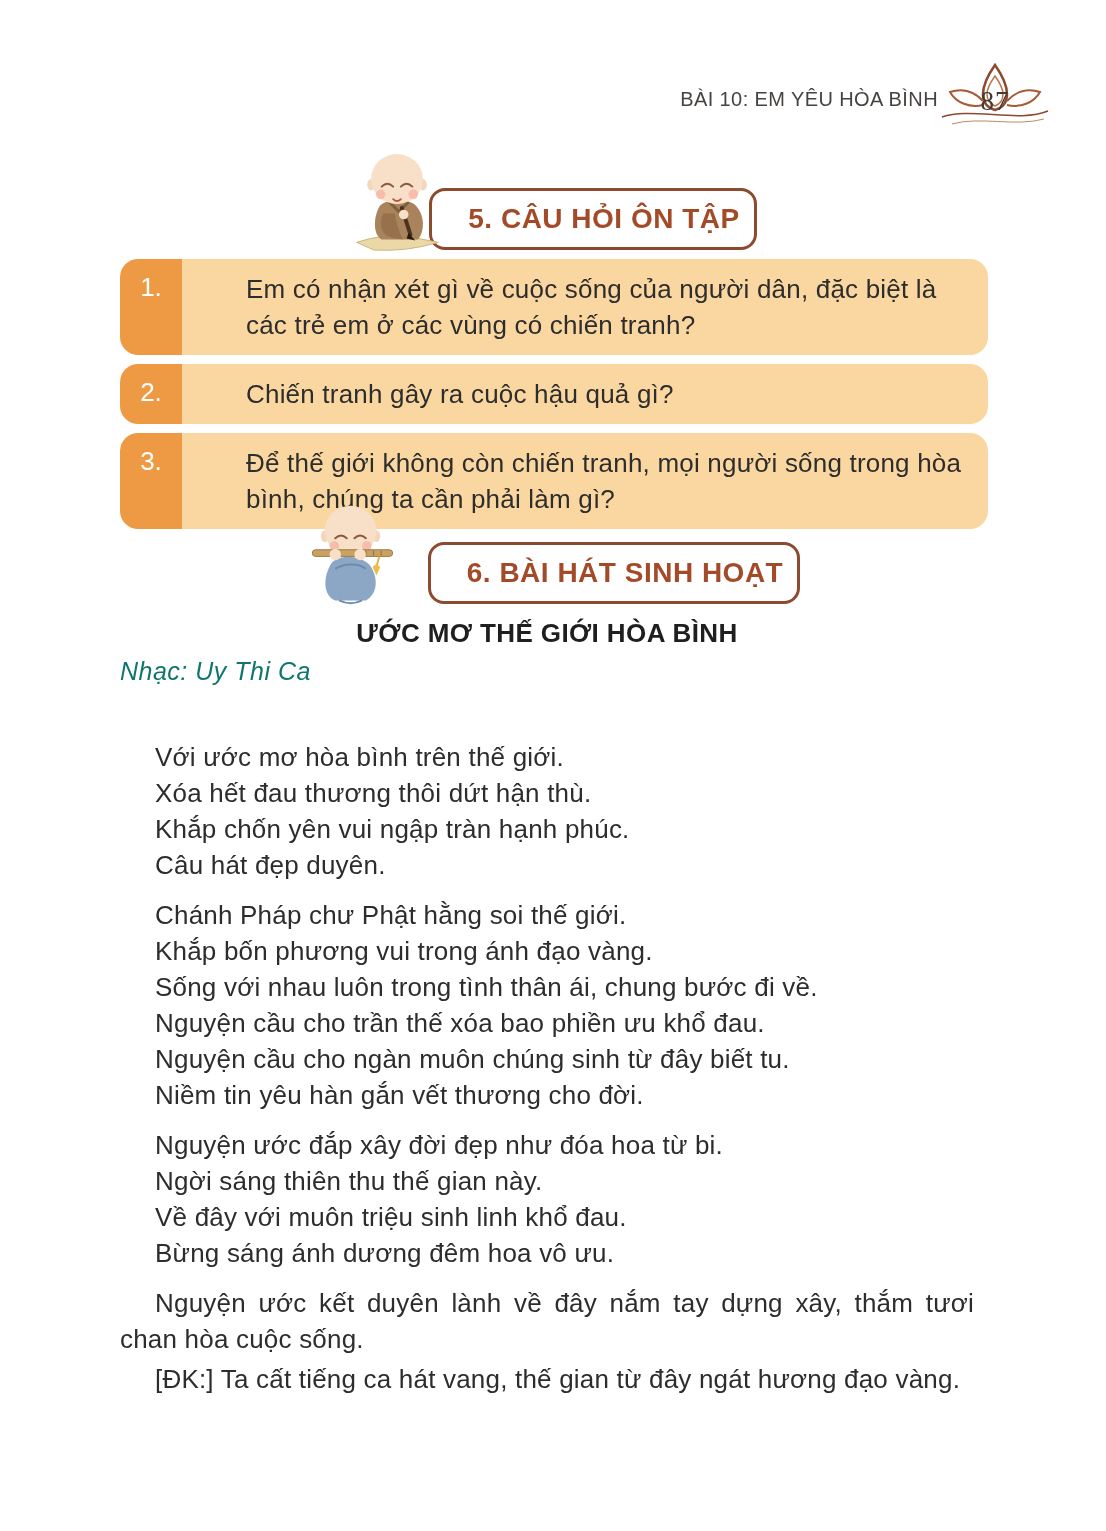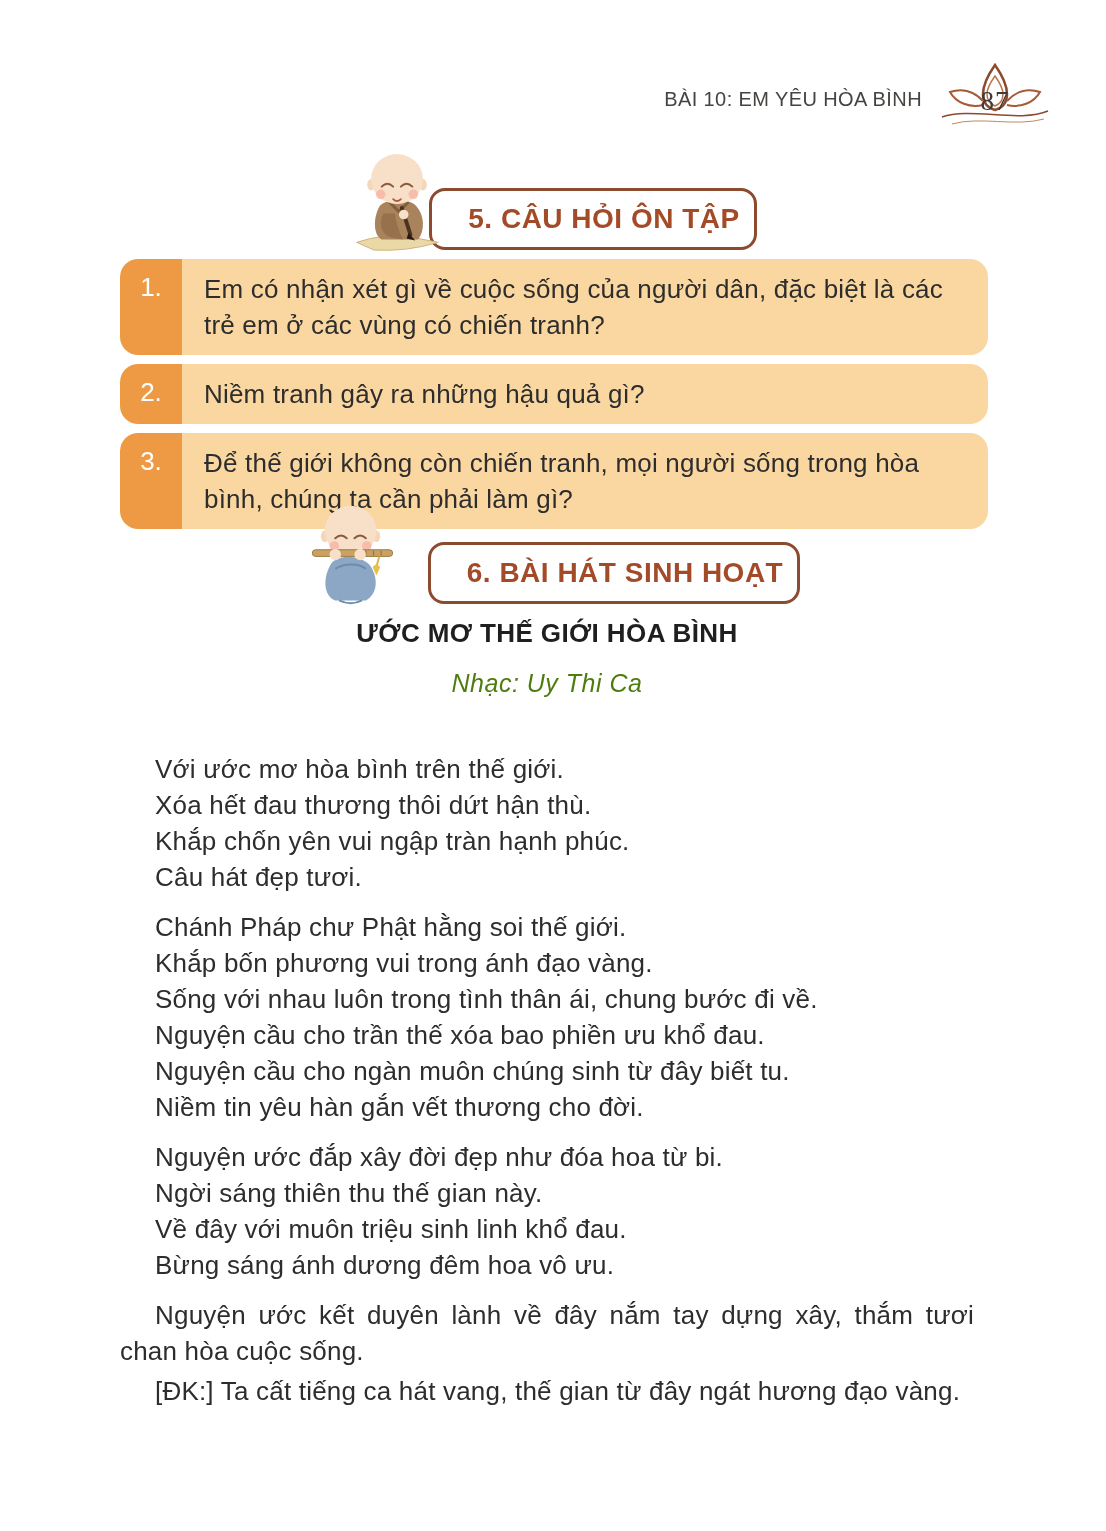--- a/index.html
+++ b/index.html
@@ -14,21 +14,21 @@
   }
 
   
   .page-header {
     position:absolute; top:60px; right:56px;
     height:72px; display:flex; align-items:center;
   }
   .header-title {
     font-size:20px; letter-spacing:0.4px;
     color:var(--header_text,#474340);
-    margin-right:18px; margin-top:6px;
+    margin-right:2px; margin-top:6px;
   }
   .lotus { position:relative; width:110px; height:72px; display:inline-block; }
   .page-num {
     position:absolute; left:50%; top:26px; transform:translateX(-50%);
     font-family:"Liberation Serif", serif;
     font-size:27px; color:#3f3a36; letter-spacing:1px;
   }
 
   
   .section-heading {
@@ -64,31 +64,32 @@
     border-radius:18px 0 0 18px;
     color:var(--number_text,#ffffff);
     font-size:26px;
     display:flex; justify-content:center; align-items:flex-start;
     padding-top:13px;
   }
   .q-text {
     padding:12px 26px 12px 22px;
     font-size:26px; line-height:36px; letter-spacing:0.2px;
     color:var(--body_text,#2d2d2d);
+    margin-left:42px;
   }
 
   
   .song { position:absolute; top:618px; left:120px; right:132px; }
   .song-title {
     text-align:center; font-weight:bold;
     font-size:26px; letter-spacing:0.4px; color:#1f1f1f;
   }
   .song-composer {
-    text-align:center; font-style:italic;
-    font-size:25px; margin-top:20px; color:#4d7c0f; letter-spacing:0.5px;
+    font-style:italic;
+    font-size:25px; margin-top:8px; color:#0f766e; letter-spacing:0.5px;
   }
   .lyrics {
     margin-top:53px;
     font-size:26px; line-height:36px; letter-spacing:0.2px;
     color:var(--body_text,#2d2d2d);
   }
   .stanza { margin-bottom:14px; }
   .lyric-line { padding-left:35px; }
   .song-par { margin-top:4px; text-indent:35px; text-align:justify; }
 </style>
@@ -137,21 +138,21 @@
     </span>
   </div>
 
   <div class="questions">
     <div class="q">
       <span class="q-num">1.</span>
       <span class="q-text">Em có nhận xét gì về cuộc sống của người dân, đặc biệt là các trẻ em ở các vùng có chiến tranh?</span>
     </div>
     <div class="q">
       <span class="q-num">2.</span>
-      <span class="q-text">Niềm tranh gây ra những hậu quả gì?</span>
+      <span class="q-text">Chiến tranh gây ra cuộc hậu quả gì?</span>
     </div>
     <div class="q">
       <span class="q-num">3.</span>
       <span class="q-text">Để thế giới không còn chiến tranh, mọi người sống trong hòa bình, chúng ta cần phải làm gì?</span>
     </div>
   </div>
 
   <div class="section-heading heading-6">
     <span class="monk">
       <svg width="92" height="110" viewBox="0 0 95 115">
@@ -182,21 +183,21 @@
 
   <div class="song">
     <div class="song-title">ƯỚC MƠ THẾ GIỚI HÒA BÌNH</div>
     <div class="song-composer">Nhạc: Uy Thi Ca</div>
 
     <div class="lyrics">
       <div class="stanza">
         <div class="lyric-line">Với ước mơ hòa bình trên thế giới.</div>
         <div class="lyric-line">Xóa hết đau thương thôi dứt hận thù.</div>
         <div class="lyric-line">Khắp chốn yên vui ngập tràn hạnh phúc.</div>
-        <div class="lyric-line">Câu hát đẹp tươi.</div>
+        <div class="lyric-line">Câu hát đẹp duyên.</div>
       </div>
       <div class="stanza">
         <div class="lyric-line">Chánh Pháp chư Phật hằng soi thế giới.</div>
         <div class="lyric-line">Khắp bốn phương vui trong ánh đạo vàng.</div>
         <div class="lyric-line">Sống với nhau luôn trong tình thân ái, chung bước đi về.</div>
         <div class="lyric-line">Nguyện cầu cho trần thế xóa bao phiền ưu khổ đau.</div>
         <div class="lyric-line">Nguyện cầu cho ngàn muôn chúng sinh từ đây biết tu.</div>
         <div class="lyric-line">Niềm tin yêu hàn gắn vết thương cho đời.</div>
       </div>
       <div class="stanza">

